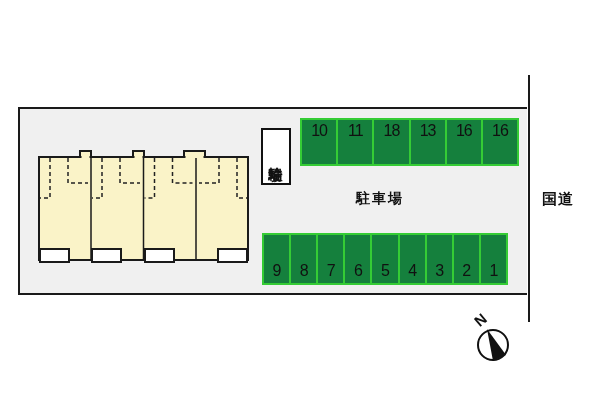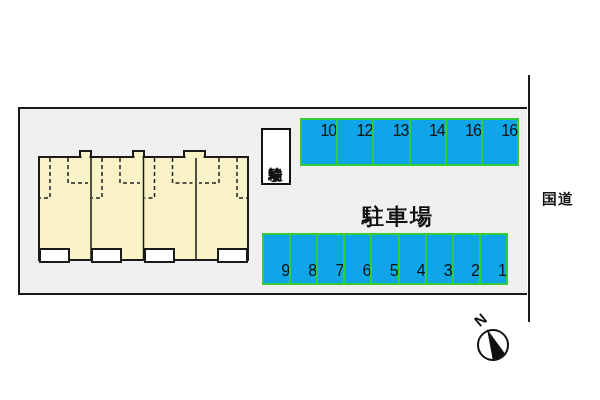--- a/index.html
+++ b/index.html
@@ -18,40 +18,40 @@
   .watermark{
     position:absolute;left:138px;top:186px;z-index:2;
     font-size:24px;font-weight:bold;letter-spacing:3px;white-space:nowrap;
     color:rgba(224,224,224,0.85);
   }
   
   .row{position:absolute;display:flex;z-index:3;}
   .row-top{left:300px;top:118px;width:219px;height:48px;}
   .row-bottom{left:262px;top:233px;width:246px;height:52px;}
   .stall{
-    flex:1;background:#0ea5e9;border:2px solid #35cc35;margin-left:-2px;
-    display:flex;justify-content:flex-end;box-sizing:border-box;
+    flex:1;background:#15803d;border:2px solid #35cc35;margin-left:-2px;
+    display:flex;justify-content:center;box-sizing:border-box;
   }
   .stall:first-child{margin-left:0;}
   .stall span{font-size:16px;line-height:20px;letter-spacing:-1px;color:#111;}
   .row-top .stall{align-items:flex-start;}
   .row-top .stall span{padding-top:1px;}
   .row-bottom .stall{align-items:flex-end;}
   .row-bottom .stall span{padding-bottom:2px;}
   
   .bike-box{
     position:absolute;left:261px;top:128px;width:30px;height:57px;z-index:3;
     background:#fff;border:2px solid #111;box-sizing:border-box;
     writing-mode:vertical-rl;text-orientation:upright;
     font-size:14px;font-weight:bold;line-height:26px;
     display:flex;align-items:center;justify-content:center;letter-spacing:1px;
   }
   .parking-label{
-    position:absolute;left:356px;top:202px;width:84px;z-index:4;
-    font-size:22px;font-weight:bold;text-align:center;letter-spacing:2px;
+    position:absolute;left:356px;top:190px;width:84px;z-index:4;
+    font-size:14px;font-weight:bold;letter-spacing:2px;
   }
   .road-label{
     position:absolute;left:542px;top:190px;width:48px;z-index:4;
     font-size:15px;font-weight:bold;letter-spacing:1px;
   }
 </style>
 </head>
 <body>
 
 <div class="canvas">
@@ -101,27 +101,27 @@
       <text x="0" y="0" transform="translate(484,324) rotate(-40)" font-size="15" font-weight="bold" fill="#111" text-anchor="middle">N</text>
     </g>
   </svg>
 
 
   <div class="row row-top">
       <div class="stall">
         <span>10</span>
       </div>
       <div class="stall">
-        <span>12</span>
+        <span>11</span>
+      </div>
+      <div class="stall">
+        <span>18</span>
       </div>
       <div class="stall">
         <span>13</span>
-      </div>
-      <div class="stall">
-        <span>14</span>
       </div>
       <div class="stall">
         <span>16</span>
       </div>
       <div class="stall">
         <span>16</span>
       </div>
     </div>
 
   <div class="row row-bottom">

